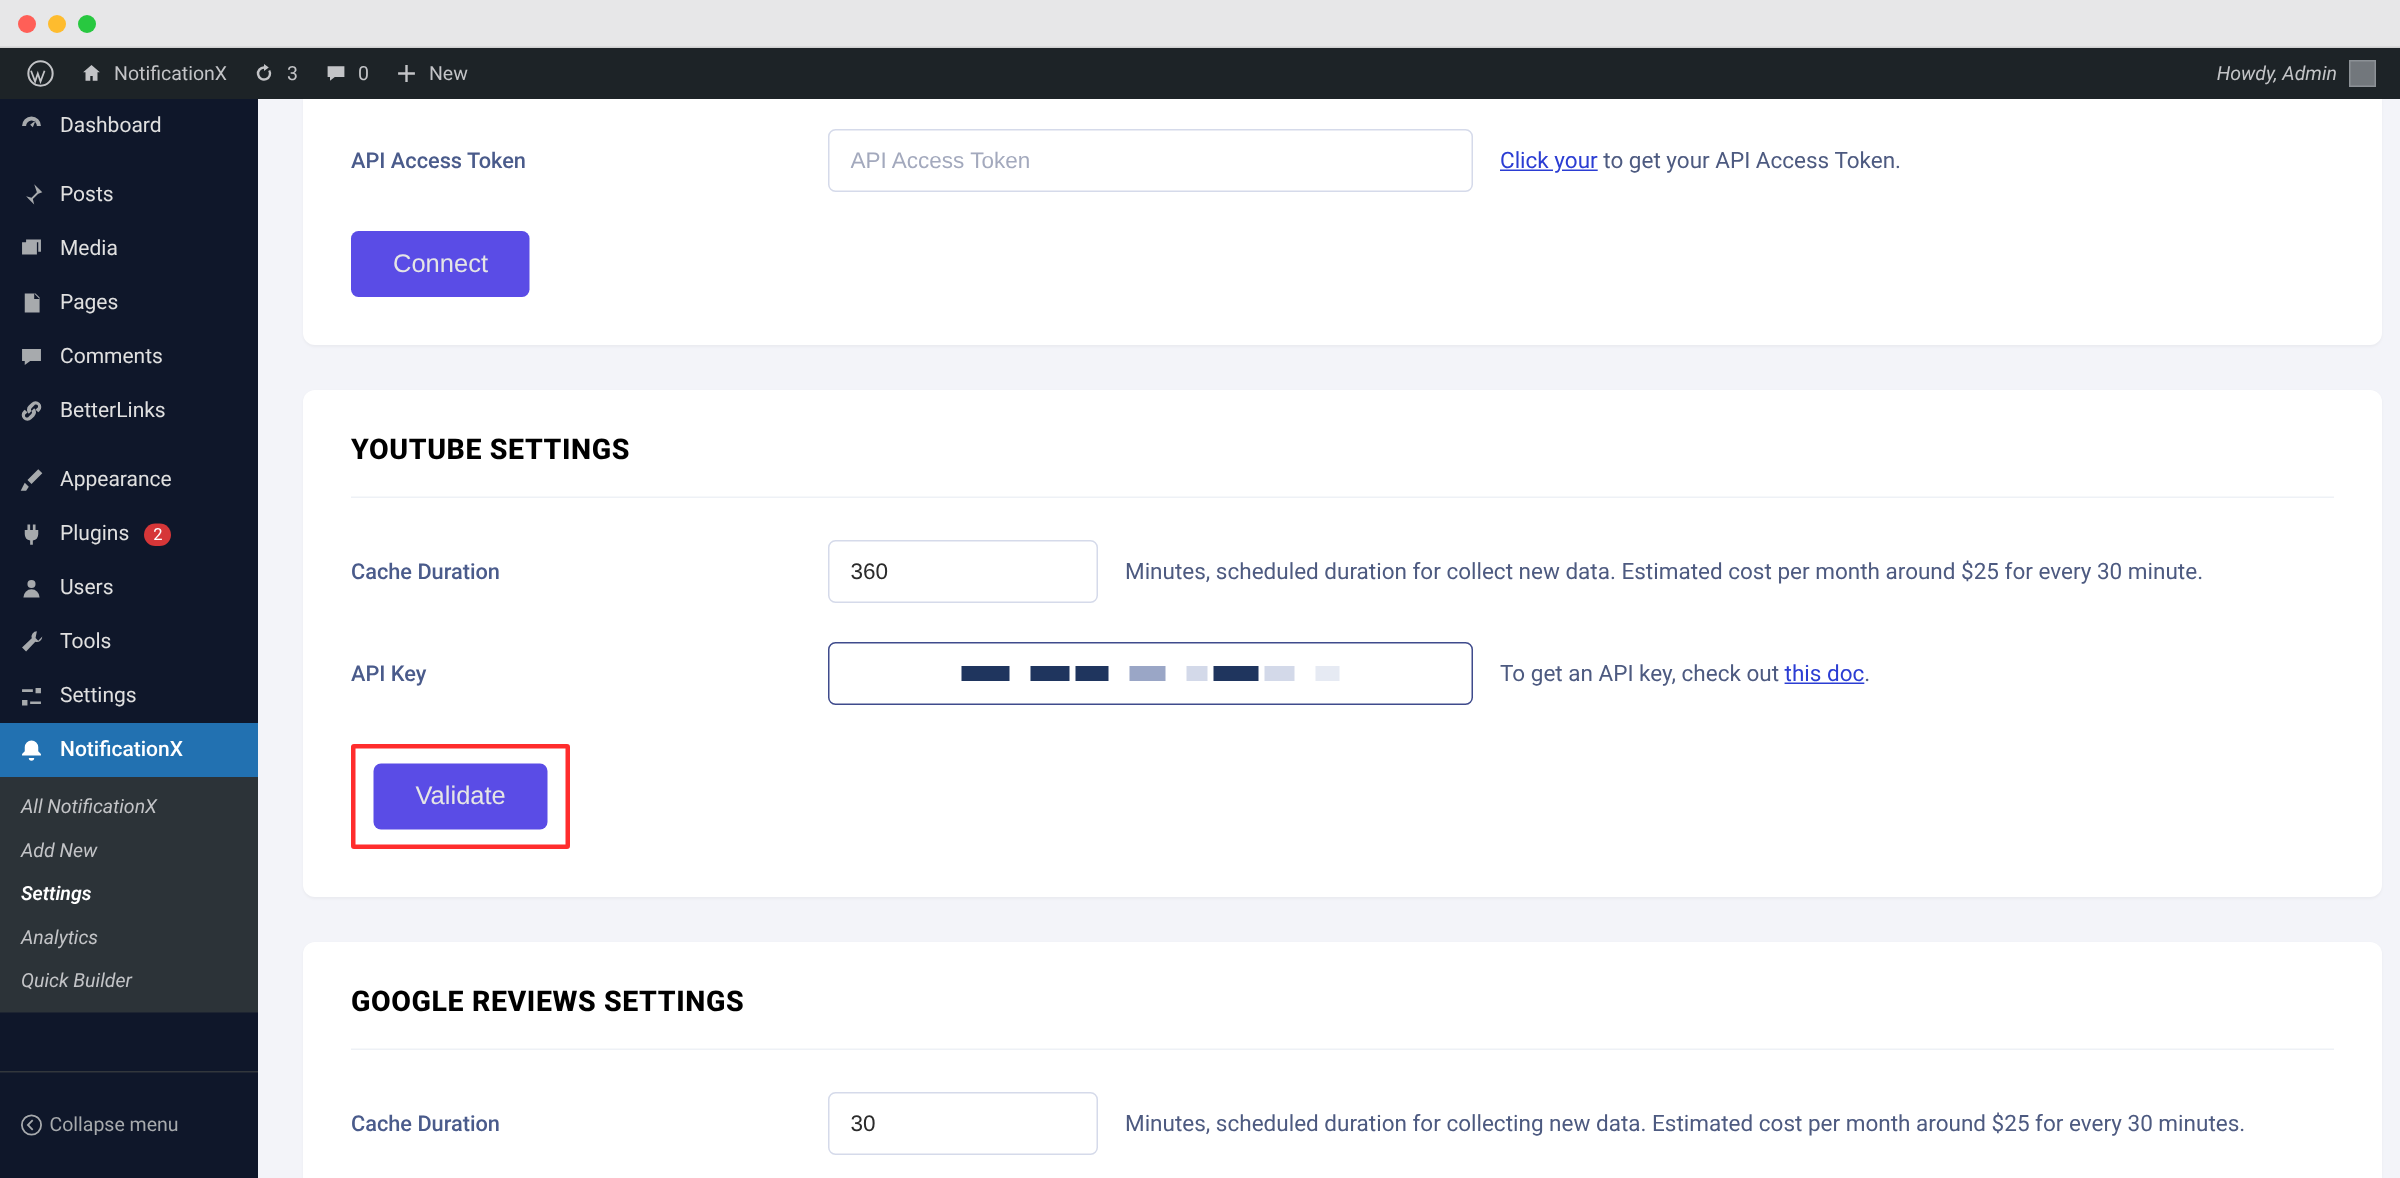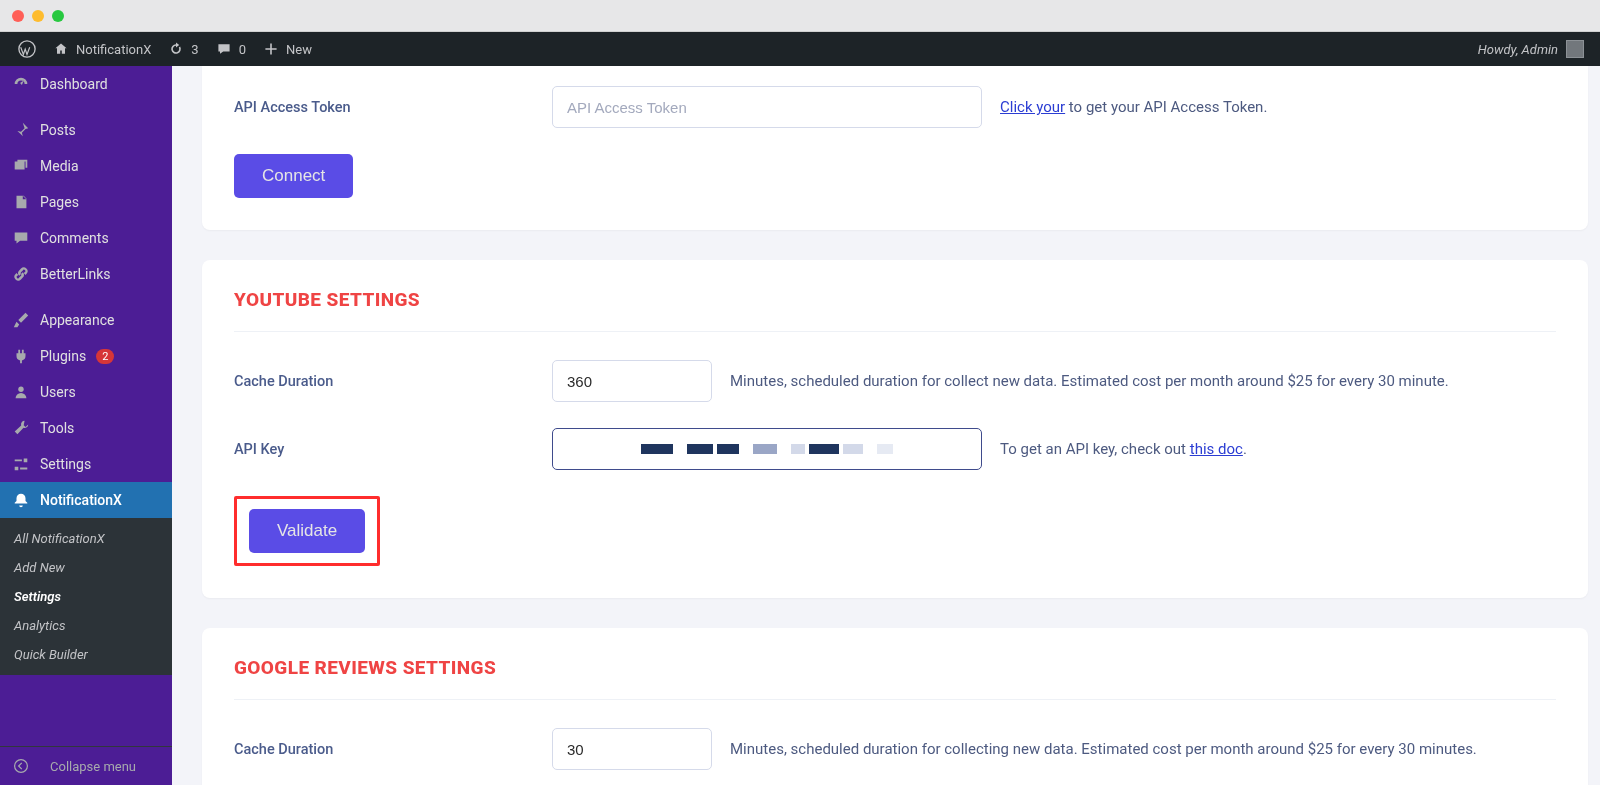--- a/index.html
+++ b/index.html
@@ -11,41 +11,41 @@
   .dot-green { background: #28c840; }
 
   .admin-bar { height: 34px; background: #1d2327; color: #c3c4c7; display: flex; align-items: center; padding: 0 10px; font-size: 13px; justify-content: space-between; }
   .admin-bar-left { display: flex; align-items: center; gap: 0; }
   .ab-item { display: flex; align-items: center; gap: 6px; padding: 0 8px; height: 34px; cursor: pointer; }
   .ab-icon { width: 18px; height: 18px; display: flex; align-items: center; justify-content: center; }
   .admin-bar-right { display: flex; align-items: center; gap: 8px; padding-right: 6px; font-style: italic; }
   .user-avatar { width: 18px; height: 18px; background: #72777c; border: 1px solid #8c9196; }
 
   .app-body { display: flex; height: 719px; }
-  .sidebar { width: 172px; background: #4c1d95; color: #c3c4c7; display: flex; flex-direction: column; font-size: 14px; overflow-y: auto; }
+  .sidebar { width: 172px; background: #0f172a; color: #c3c4c7; display: flex; flex-direction: column; font-size: 14px; overflow-y: auto; }
   .side-item { display: flex; align-items: center; gap: 10px; padding: 9px 12px; cursor: pointer; color: #e0e0e0; position: relative; }
   .side-item.current { background: #2271b1; color: #fff; font-weight: 500; }
   .side-item.current::after { content: ""; position: absolute; right: -8px; top: 50%; transform: translate(0,-50%); border: 8px solid transparent; border-right-color: #f3f4f9; }
   .side-icon { width: 18px; height: 18px; display: flex; align-items: center; justify-content: center; flex-shrink: 0; }
   .side-sub { background: #2c3338; padding: 6px 0; }
   .sub-item { padding: 7px 14px; cursor: pointer; font-size: 13px; color: #c3c4c7; font-style: italic; }
   .sub-item.active { color: #fff; font-weight: 600; }
   .update-badge { background: #d63638; color: #fff; border-radius: 10px; font-size: 11px; padding: 1px 6px; min-width: 18px; text-align: center; }
-  .collapse-bar { margin-top: auto; display: flex; align-items: center; gap: 20px; padding: 10px 12px; cursor: pointer; color: #a7aaad; border-top: 1px solid #32373c; font-size: 13px; }
+  .collapse-bar { margin-top: auto; display: flex; align-items: center; gap: 3px; padding: 26px 12px; cursor: pointer; color: #a7aaad; border-top: 1px solid #32373c; font-size: 13px; }
 
   .content { flex: 1; background: #f3f4f9; overflow-y: auto; padding: 0 12px 40px 30px; }
   .panel { background: #fff; border-radius: 8px; margin-top: 30px; padding: 0 32px 32px 32px; box-shadow: 0 1px 2px rgba(0,0,0,0.04); }
   .panel.first { margin-top: 0; padding-top: 20px; border-radius: 0 0 8px 8px; }
-  .panel-heading { font-size: 19px; font-weight: 800; color: #ef4444; letter-spacing: 0.4px; padding: 28px 0 20px 0; border-bottom: 1px solid #eef1f6; margin-bottom: 28px; }
+  .panel-heading { font-size: 19px; font-weight: 800; color: #000000; letter-spacing: 0.4px; padding: 28px 0 20px 0; border-bottom: 1px solid #eef1f6; margin-bottom: 28px; }
   .form-row { display: flex; align-items: center; margin-bottom: 26px; }
   .row-label { width: 318px; color: #4a5b8b; font-size: 14.5px; font-weight: 500; flex-shrink: 0; }
   .text-input { height: 42px; border: 1px solid #d5daea; border-radius: 5px; padding: 0 14px; font-size: 15px; color: #2b2b2b; outline: none; }
   .text-input::placeholder { color: #a3a9bd; }
   .text-input.wide { width: 430px; }
-  .text-input.small { width: 160px; }
+  .text-input.small { width: 180px; }
   .helper { margin-left: 18px; color: #4d5a80; font-size: 15px; }
   .helper a { color: #2b3dd3; text-decoration: underline; }
   .btn { background: #5a4ce6; color: #e5e5e5; border: none; border-radius: 5px; padding: 12px 28px; font-size: 17px; cursor: pointer; }
   .highlight-box { border: 3.5px solid #ff2d2d; padding: 10px 12px; display: inline-block; border-radius: 2px; }
   .masked-field { width: 430px; height: 42px; border: 1.5px solid #3f4b8c; border-radius: 5px; display: flex; align-items: center; justify-content: center; gap: 14px; }
   .mask-block { height: 10px; display: inline-block; }
   .m1 { width: 32px; background: #1f355e; }
   .m2 { width: 26px; background: #1f355e; }
   .m3 { width: 22px; background: #1f355e; }
   .m4 { width: 24px; background: #9aa6c6; }

